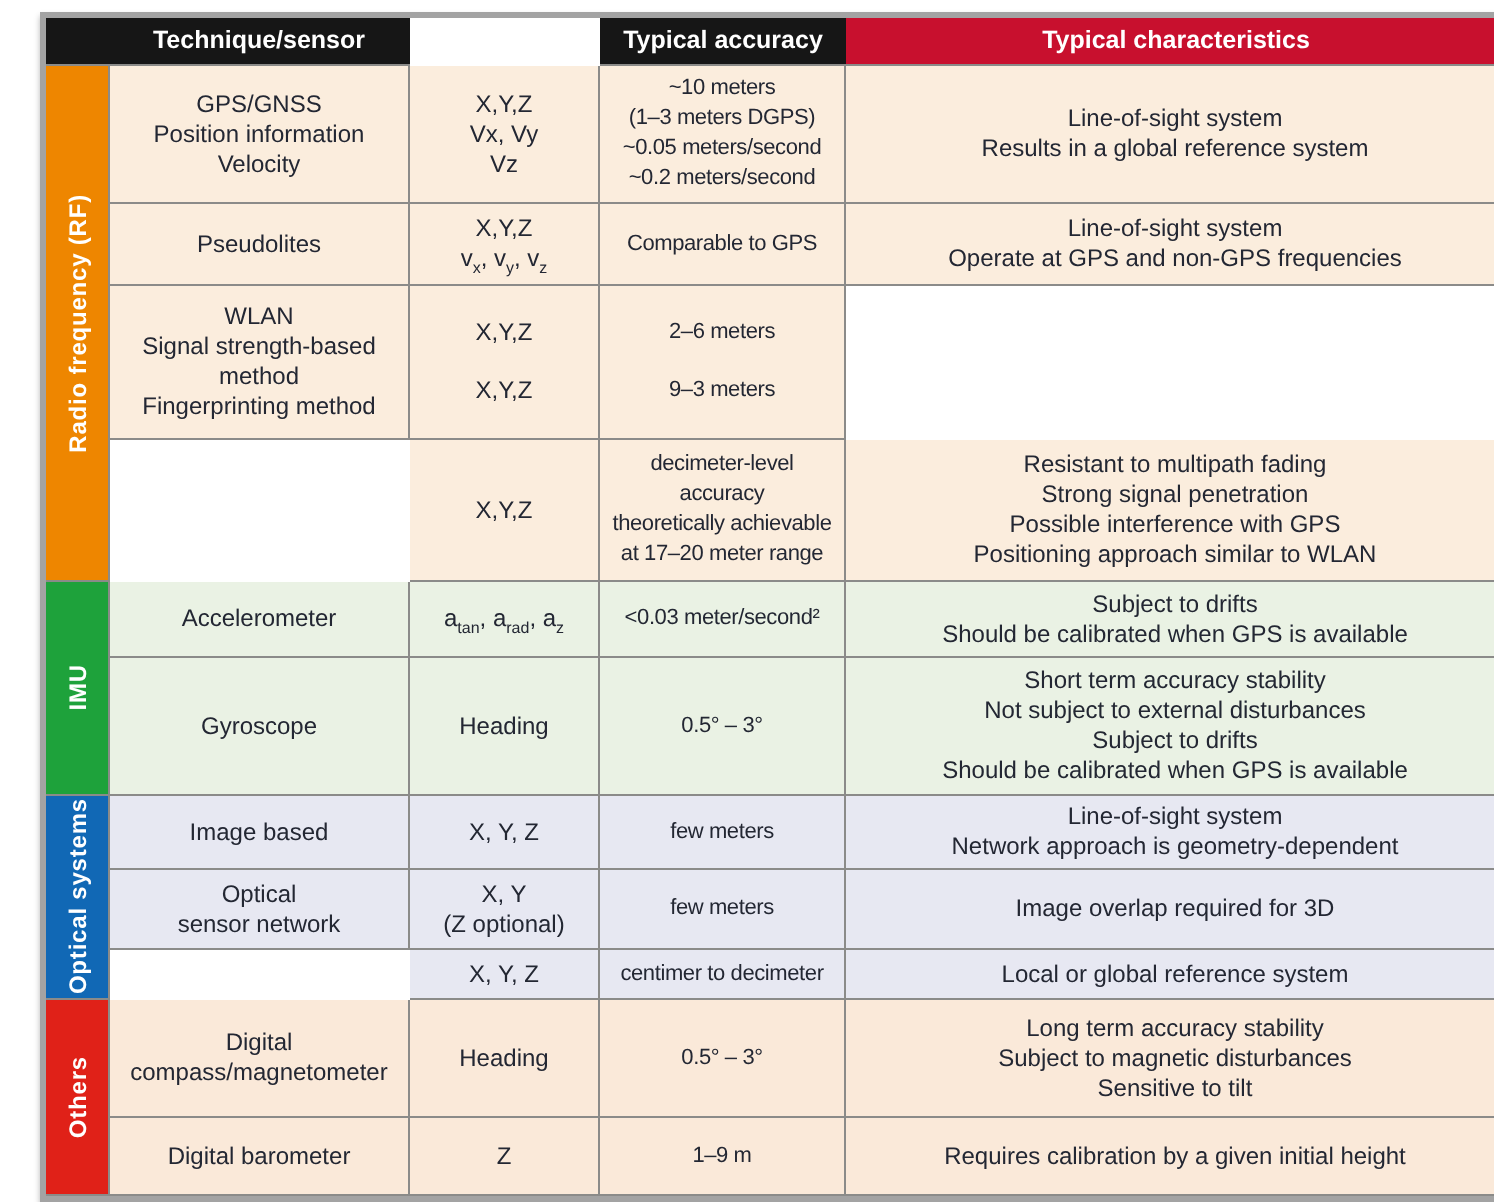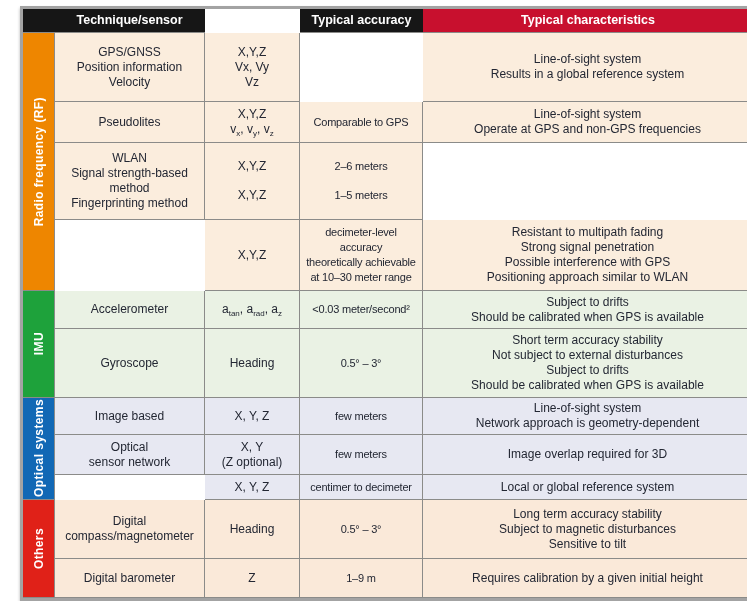--- a/index.html
+++ b/index.html
@@ -49,20 +49,24 @@
     <div class="group" style="grid-area: 11 / 1 / 13; background-color: rgb(224, 33, 24);">
       <span class="vtext">Others</span>
     </div>
 
     <div class="cell bg-rf" style="grid-column:2;grid-row:2">GPS/GNSS
 Position information
 Velocity</div>
     <div class="cell bg-rf" style="grid-column:3;grid-row:2">X,Y,Z
 Vx, Vy
 Vz</div>
+    <div class="cell bg-rf acc" style="grid-column:4;grid-row:2">~10 meters
+(1–3 meters DGPS)
+~0.05 meters/second
+~0.2 meters/second</div>
     <div class="cell bg-rf" style="grid-column:5;grid-row:2">Line-of-sight system
 Results in a global reference system</div>
 
     <div class="cell bg-rf" style="grid-column:2;grid-row:3">Pseudolites</div>
     <div class="cell bg-rf col-center" style="grid-column:3;grid-row:3">
       <span>X,Y,Z</span>
       <span><span>v</span><sub>x</sub><span>, v</span><sub>y</sub><span>, v</span><sub>z</sub></span>
     </div>
     <div class="cell bg-rf acc" style="grid-column:4;grid-row:3">Comparable to GPS</div>
     <div class="cell bg-rf" style="grid-column:5;grid-row:3">Line-of-sight system
@@ -71,27 +75,27 @@
     <div class="cell bg-rf" style="grid-column:2;grid-row:4">WLAN
 Signal strength-based
 method
 Fingerprinting method</div>
     <div class="cell bg-rf stack" style="grid-column:3;grid-row:4">
       <span>X,Y,Z</span>
       <span>X,Y,Z</span>
     </div>
     <div class="cell bg-rf acc stack" style="grid-column:4;grid-row:4">
       <span>2–6 meters</span>
-      <span>1–5 meters</span>
+      <span>9–3 meters</span>
     </div>
 
     <div class="cell bg-rf" style="grid-column:3;grid-row:5">X,Y,Z</div>
     <div class="cell bg-rf acc" style="grid-column:4;grid-row:5">decimeter-level accuracy
 theoretically achievable
-at 10–30 meter range</div>
+at 17–20 meter range</div>
     <div class="cell bg-rf" style="grid-column:5;grid-row:5">Resistant to multipath fading
 Strong signal penetration
 Possible interference with GPS
 Positioning approach similar to WLAN</div>
 
     <div class="cell bg-imu" style="grid-column:2;grid-row:6">Accelerometer</div>
     <div class="cell bg-imu" style="grid-column:3;grid-row:6">
       <span><span>a</span><sub>tan</sub><span>, a</span><sub>rad</sub><span>, a</span><sub>z</sub></span>
     </div>
     <div class="cell bg-imu acc" style="grid-column:4;grid-row:6">&lt;0.03 meter/second²</div>

